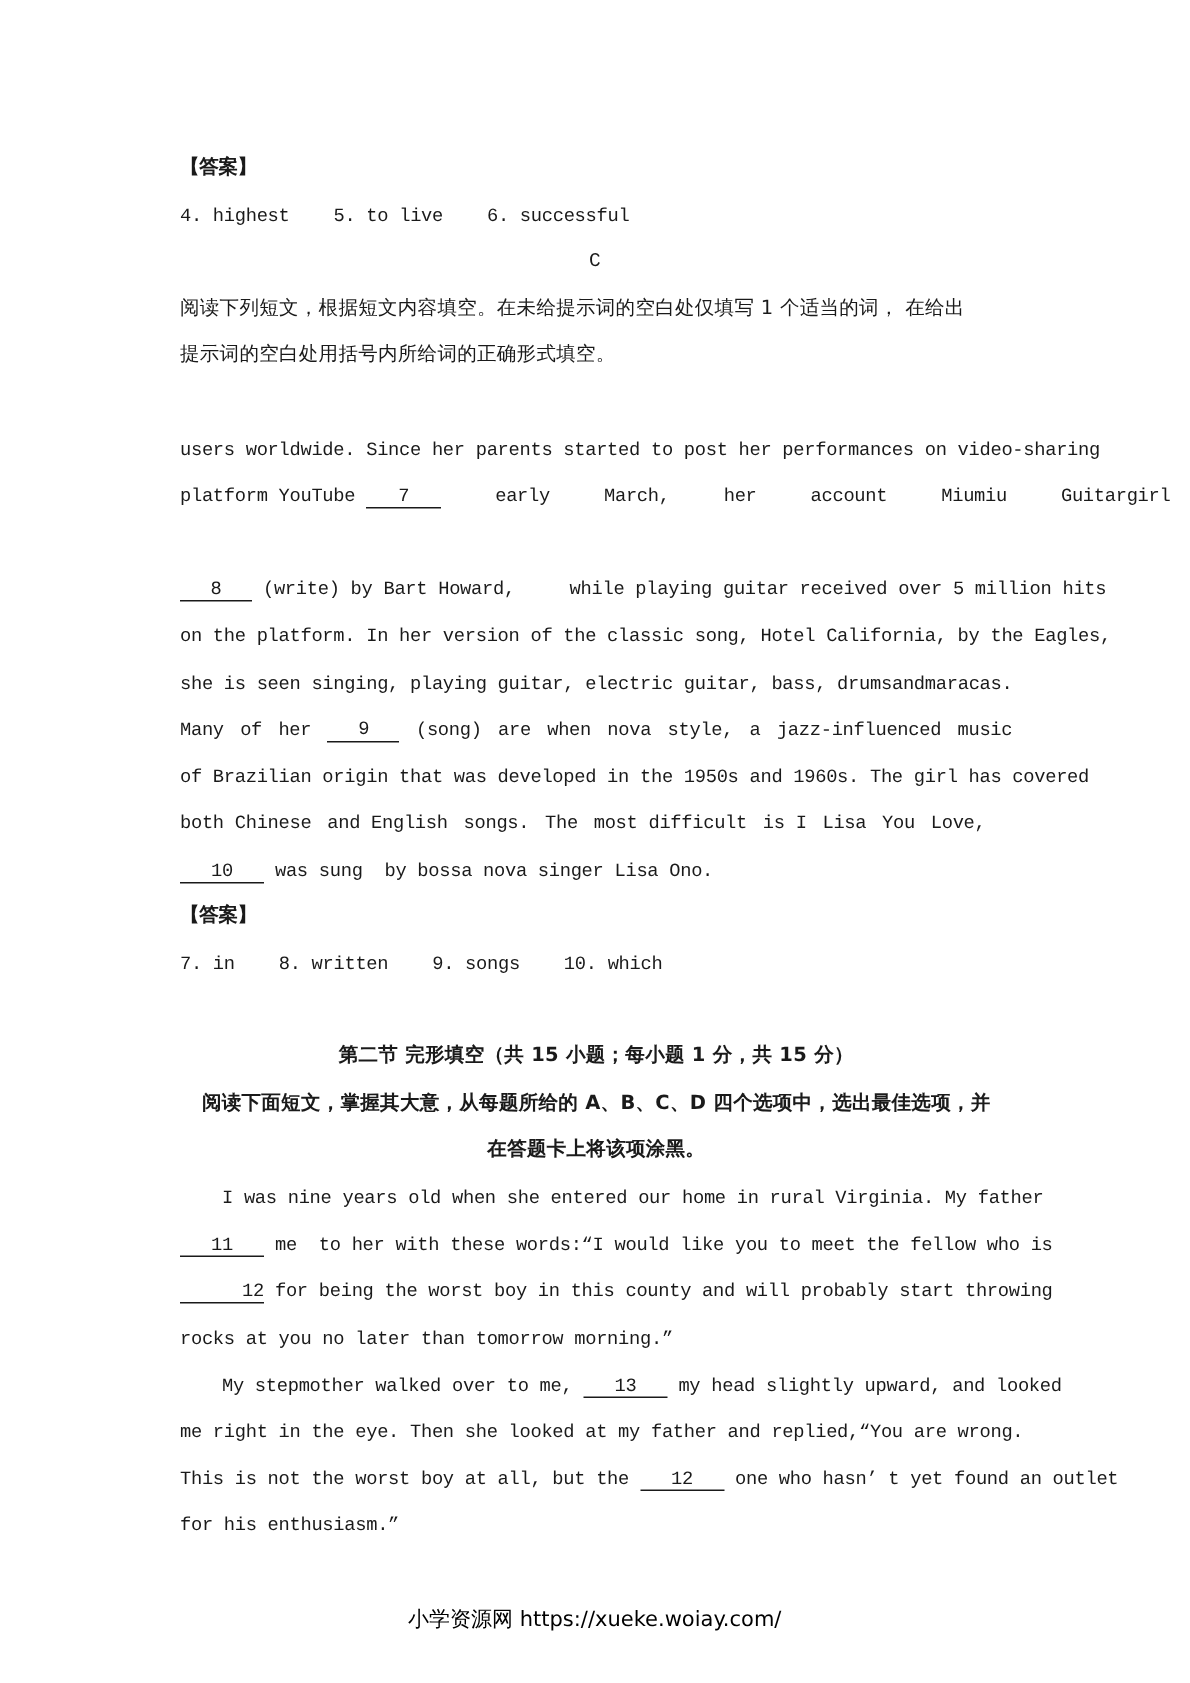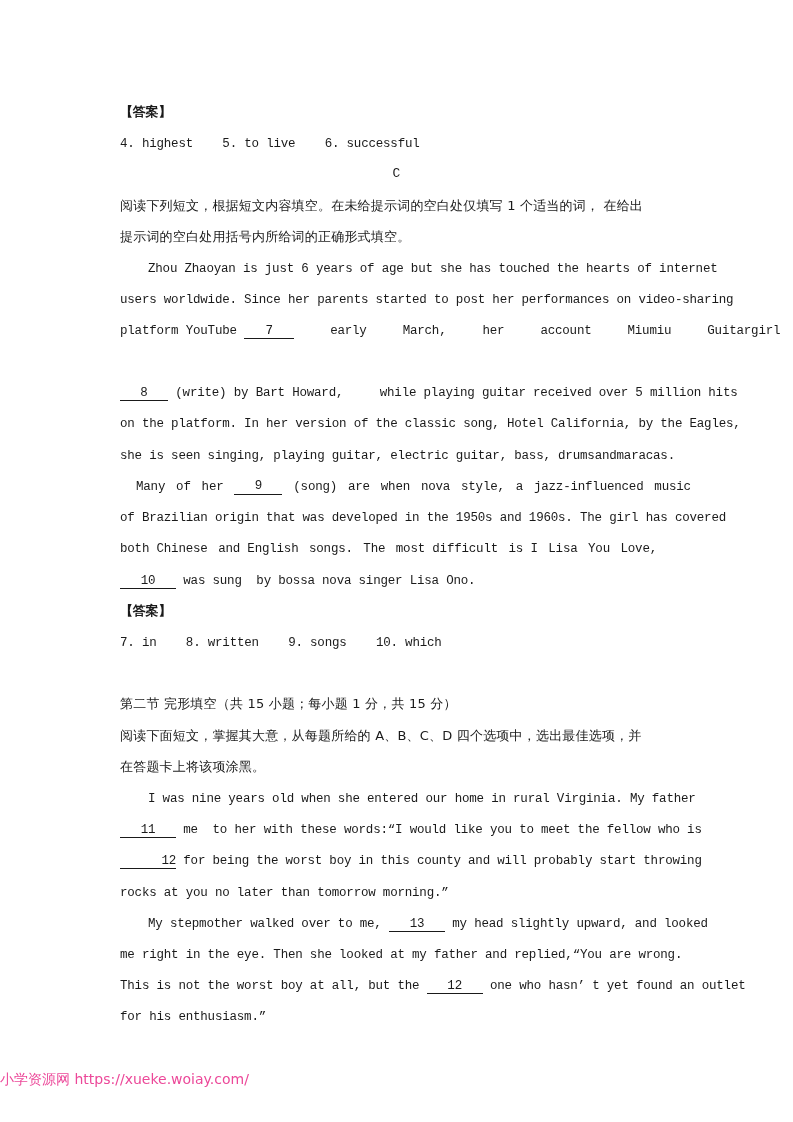--- a/index.html
+++ b/index.html
@@ -35,21 +35,22 @@
     .line.justify {
       display: flex;
       justify-content: space-between;
     }
     .line.cn {
       font-family: "DejaVu Sans", "Liberation Sans", sans-serif;
       font-size: 13px;
       letter-spacing: 0.2px;
     }
     .bold {
-      font-weight: normal;
+      font-weight: bold;
+      text-align: center;
     }
     .answer-tag {
       font-family: "DejaVu Sans", sans-serif;
       font-weight: bold;
       font-size: 13px;
     }
     .center {
       position: absolute;
       left: 0;
       width: 793px;
@@ -65,44 +66,43 @@
     }
     .ans-item {
       display: inline-block;
       margin-right: 22px;
     }
     .footer {
       position: absolute;
       left: 0;
       top: 1071px;
       width: 793px;
-      text-align: left;
+      text-align: center;
       font-family: "DejaVu Sans", sans-serif;
       font-size: 14px;
-      color: #ec4899;
+      color: #000000;
     }
     .indent { padding-left: 28px; }
   </style>
 </head>
 <body>
 
 <div class="page">
 
   <div class="line answer-tag" style="top:104px;">【答案】</div>
   <div class="line" style="top:136px;">
     <span class="ans-item">4. highest</span>
     <span class="ans-item">5. to live</span>
     <span class="ans-item">6. successful</span>
   </div>
 
   <div class="center" style="top:166px;">C</div>
   <div class="line cn" style="top:198px;">阅读下列短文，根据短文内容填空。在未给提示词的空白处仅填写 1 个适当的词， 在给出</div>
   <div class="line cn" style="top:229px;">提示词的空白处用括号内所给词的正确形式填空。</div>
 
-  <div class="line indent" style="top:261px; width:527px;">Zhou Zhaoyan is just 6 years of age but she has touched the hearts of internet</div>
   <div class="line" style="top:292px;">users worldwide. Since her parents started to post her performances on video-sharing</div>
 
   <div class="line justify" style="top:323px;gap:36px;">
     <span>
       <span>platform YouTube</span>
       <span class="blank" style="width:50px;">7</span>
     </span>
     <span>early</span>
     <span>March,</span>
     <span>her</span>
@@ -119,21 +119,21 @@
   </div>
 
   <div class="line" style="top:416px;">on the platform. In her version of the classic song, Hotel California, by the Eagles,</div>
 
   <div class="line justify" style="top:448px;">
     <span>she is seen singing, playing guitar, electric guitar, bass, drums</span>
     <span>and</span>
     <span>maracas.</span>
   </div>
 
-  <div class="line justify" style="top:479px;margin-left:16px;">
+  <div class="line justify" style="top:479px;">
     <span>Many</span>
     <span>of</span>
     <span>her</span>
     <span class="blank" style="width:48px;">9</span>
     <span>(song)</span>
     <span>are</span>
     <span>when</span>
     <span>nova</span>
     <span>style,</span>
     <span>a</span>

